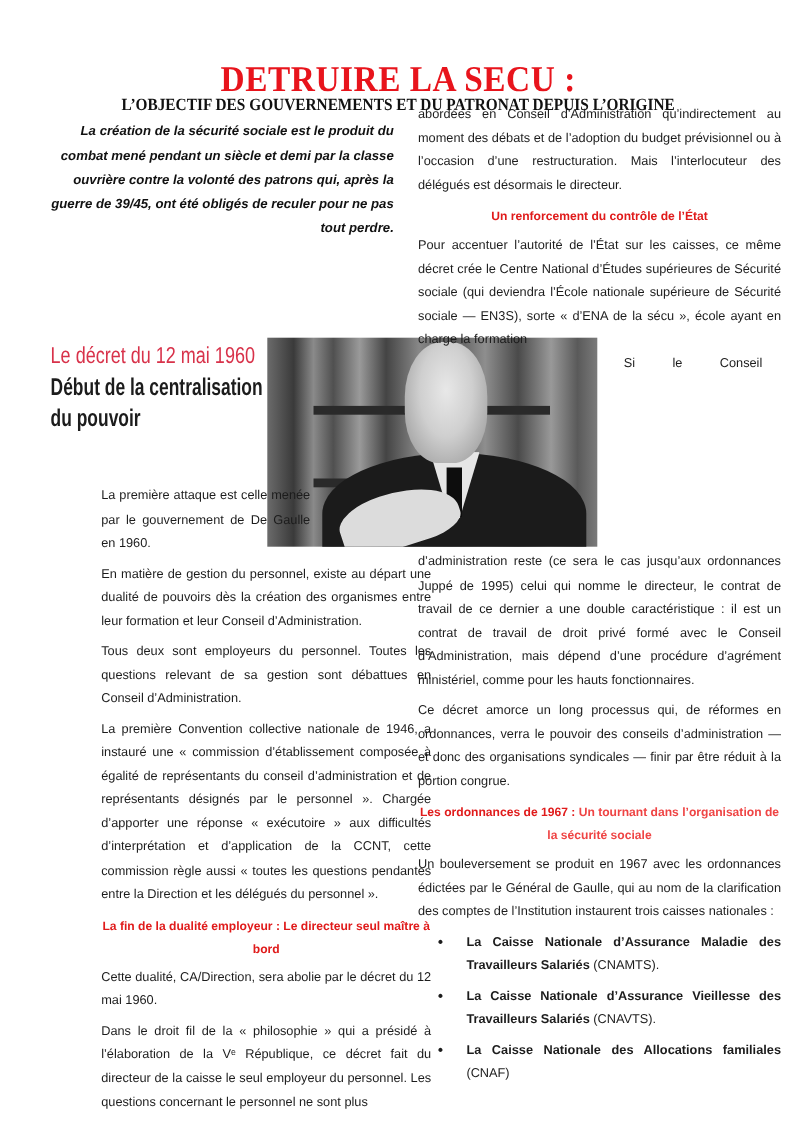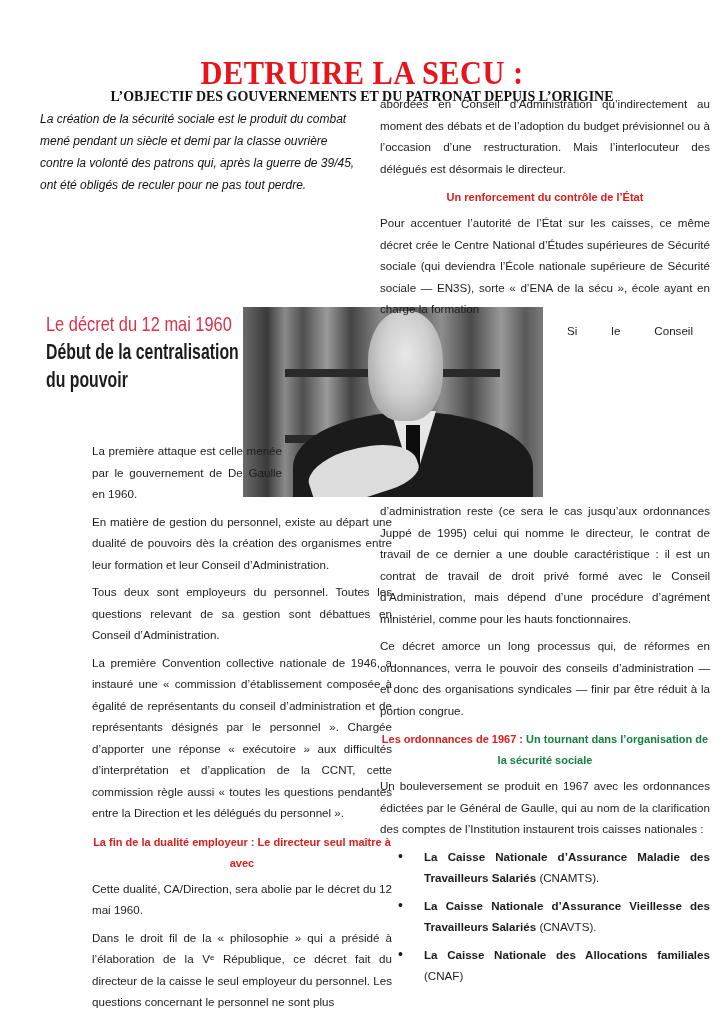--- a/index.html
+++ b/index.html
@@ -4,31 +4,31 @@
 <style>
   html, body { margin: 0; padding: 0; background: #ffffff; }
   body { width: 724px; height: 1023px; position: relative; overflow: hidden;
          font-family: "Liberation Sans", sans-serif; color: #1a1a1a; }
   .title { position: absolute; top: 32px; left: 0; width: 724px; text-align: center;
            font-family: "Liberation Serif", serif; font-weight: bold; font-size: 33px;
            color: #e8141c; letter-spacing: 0.5px; line-height: 38px; transform: scaleX(0.92); }
   .subtitle { position: absolute; top: 74px; left: 0; width: 724px; text-align: center;
               font-family: "Liberation Serif", serif; font-weight: bold; font-size: 15.5px;
               color: #111; line-height: 18px; transform: scaleX(0.9); }
-  .intro { position: absolute; top: 108px; left: 40px; width: 318px; text-align: left;
-           font-style: italic; font-weight: normal; font-size: 12px; line-height: 22px; color: #111; }
+  .intro { position: absolute; top: 108px; left: 40px; width: 318px; text-align: right;
+           font-style: italic; font-weight: bold; font-size: 12px; line-height: 22px; color: #111; }
   .intro p { margin: 0 0 3px 0; }
   .col { position: absolute; font-size: 11.6px; line-height: 21.5px; color: #1c1c1c; text-align: justify; }
   .col p { margin: 0 0 6px 0; }
   .left-col { left: 44px; top: 440px; width: 300px; margin-left: 48px; }
   .right-col-top { left: 380px; top: 93px; width: 330px; }
   .right-col-mid { left: 551px; top: 304px; width: 158px; }
   .right-col-bot { left: 380px; top: 500px; width: 330px; }
   .red-head { color: #e01b1b; font-weight: bold; text-align: center; font-size: 11px; line-height: 21px; margin: 8px 0 4px 0; }
-  .red-head .dark { color: #15803d; }
+  .red-head .dark { color: #ef4444; }
   .decret-box { position: absolute; left: 46px; top: 311px; width: 200px; }
   .decret-date { font-family: "Liberation Sans Narrow", "Liberation Sans", sans-serif; color: #d8324a;
                  font-size: 21px; line-height: 26px; transform: scaleX(0.78); transform-origin: left; white-space: nowrap; }
   .decret-title { font-family: "Liberation Sans", sans-serif; font-weight: bold; color: #1c1c1c;
                   font-size: 22px; line-height: 26px; transform: scaleX(0.72); transform-origin: left; white-space: nowrap; margin-top: 2px; }
   .photo { position: absolute; left: 243px; top: 307px; width: 300px; height: 190px; overflow: hidden;
            background: linear-gradient(90deg, #6b6b6b 0%, #3a3a3a 8%, #8a8a8a 14%, #505050 20%, #9a9a9a 28%, #444 36%, #888 46%, #555 56%, #8e8e8e 66%, #4a4a4a 76%, #999 86%, #5a5a5a 94%, #7a7a7a 100%); }
   .photo .shelf { position: absolute; left: 42px; width: 215px; height: 8px; background: #2a2a2a; }
   .photo .head { position: absolute; left: 125px; top: 4px; width: 75px; height: 110px; border-radius: 45% 45% 42% 42%;
                  background: radial-gradient(ellipse at 50% 40%, #e8e8e8 0%, #cfcfcf 45%, #a8a8a8 80%, #7a7a7a 100%); }
@@ -68,21 +68,21 @@
   <div class="tie"></div>
   <div class="head"></div>
   <div class="hand"></div>
 </div>
 
 <div class="col left-col">
   <p style="width:190px">La première attaque est celle menée par le gouvernement de De Gaulle en 1960.</p>
   <p style="text-indent:0">En matière de gestion du personnel, existe au départ une dualité de pouvoirs dès la création des organismes entre leur formation et leur Conseil d’Administration.</p>
   <p>Tous deux sont employeurs du personnel. Toutes les questions relevant de sa gestion sont débattues en Conseil d’Administration.</p>
   <p>La première Convention collective nationale de 1946, a instauré une « commission d’établissement composée à égalité de représentants du conseil d’administration et de représentants désignés par le personnel ». Chargée d’apporter une réponse « exécutoire » aux difficultés d’interprétation et d’application de la CCNT, cette commission règle aussi « toutes les questions pendantes entre la Direction et les délégués du personnel ».</p>
-  <div class="red-head">La fin de la dualité employeur : Le directeur seul maître à avec</div>
+  <div class="red-head">La fin de la dualité employeur : Le directeur seul maître à bord</div>
   <p>Cette dualité, CA/Direction, sera abolie par le décret du 12 mai 1960.</p>
   <p>Dans le droit fil de la « philosophie » qui a présidé à l’élaboration de la Vᵉ République, ce décret fait du directeur de la caisse le seul employeur du personnel. Les questions concernant le personnel ne sont plus</p>
 </div>
 
 <div class="col right-col-top">
   <p>abordées en Conseil d’Administration qu’indirectement au moment des débats et de l’adoption du budget prévisionnel ou à l’occasion d’une restructuration. Mais l’interlocuteur des délégués est désormais le directeur.</p>
   <div class="red-head">Un renforcement du contrôle de l’État</div>
   <p>Pour accentuer l’autorité de l’État sur les caisses, ce même décret crée le Centre National d’Études supérieures de Sécurité sociale (qui deviendra l’École nationale supérieure de Sécurité sociale — EN3S), sorte « d’ENA de la sécu », école ayant en charge la formation</p>
 </div>
 

